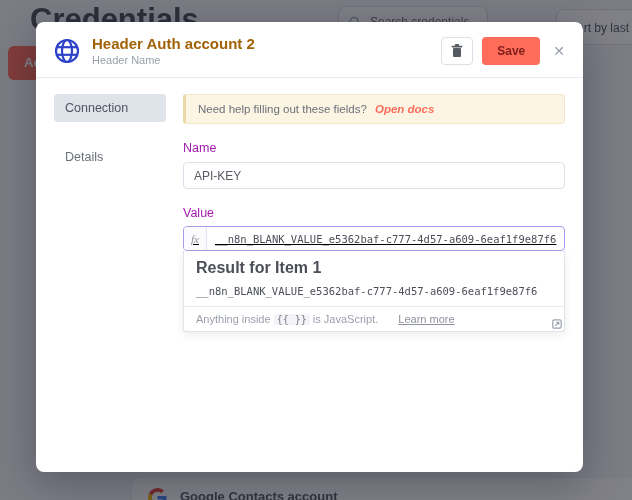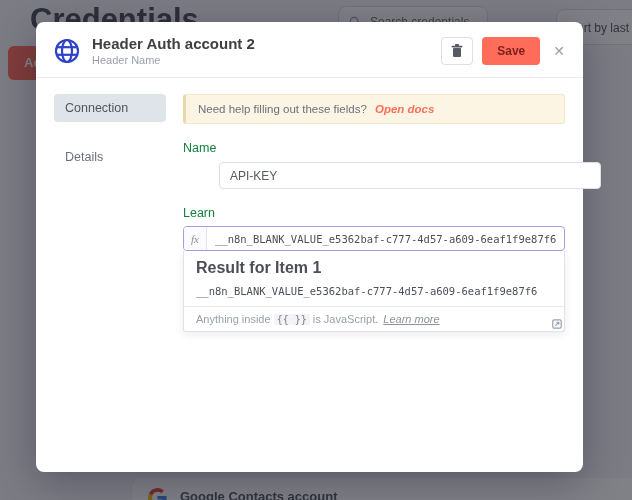--- a/index.html
+++ b/index.html
@@ -37,21 +37,21 @@
   .modal{
     position:absolute;left:36px;top:22px;width:547px;height:450px;background:#fff;
     border-radius:8px;box-shadow:0 10px 40px rgba(10,10,30,.30);box-sizing:border-box;
   }
   .modal-header{
     display:flex;align-items:center;gap:12px;padding:13px 18px 11px 18px;
     border-bottom:1px solid #e8eaf0;
   }
   .globe{width:26px;height:26px;flex:0 0 auto;}
   .title-wrap{flex:1;min-width:0;}
-  .modal-title{font-size:15px;font-weight:600;color:#404040;line-height:17px;}
+  .modal-title{font-size:15px;font-weight:600;color:#a16207;line-height:17px;}
   .modal-subtitle{font-size:11px;color:#9aa0aa;margin-top:2px;}
   .hdr-actions{display:flex;align-items:center;gap:9px;}
   .trash-btn{
     width:32px;height:28px;border:1px solid #dbdfe7;border-radius:4px;background:#fff;
     display:flex;align-items:center;justify-content:center;cursor:pointer;padding:0;
   }
   .save-btn{
     height:28px;padding:0 15px;border:none;border-radius:4px;background:var(--primary,#ff6d5a);
     color:#7f1d1d;font-size:12px;font-weight:600;font-family:"Liberation Sans",sans-serif;cursor:pointer;
   }
@@ -62,30 +62,30 @@
   .tab{
     font-size:12.5px;color:#6b707a;padding:7px 11px;border-radius:4px;margin-bottom:21px;cursor:pointer;
   }
   .tab.active{background:var(--tab_active_bg,#dfe3ea);color:#50555e;}
   .content{flex:1;min-width:0;}
   .banner{
     background:var(--banner_bg,#fdf5e4);border:1px solid #f4e6c8;border-left:3px solid #ecd7a9;
     border-radius:3px;padding:8px 12px;font-size:11.5px;color:#6b707a;
   }
   .banner a{color:var(--primary,#ff6d5a);font-weight:600;text-decoration:none;margin-left:5px;font-style:italic;}
-  .field-label{font-size:12.5px;color:#15803d;margin-top:17px;}
+  .field-label{font-size:12.5px;color:#a21caf;margin-top:17px;}
   .text-input{
     margin-top:7px;height:27px;border:1px solid #dbdfe7;border-radius:4px;width:100%;
     box-sizing:border-box;padding:0 10px;font-size:12px;color:#555a63;outline:none;
-    font-family:"Liberation Sans",sans-serif;background:#fff;margin-left:36px;
+    font-family:"Liberation Sans",sans-serif;background:#fff;
   }
   .expr-wrap{position:relative;margin-top:6px;}
   .expr-input{
     border:1px solid var(--expression_border,#a79ae8);border-radius:4px;height:23px;
-    display:flex;align-items:stretch;background:#fff;overflow:hidden;
+    display:flex;align-items:stretch;background:#fff;overflow:hidden;text-decoration:underline;
   }
   .fx-box{
     width:22px;flex:0 0 auto;background:#fbfbfe;border-right:1px solid #e6e2f6;
     display:flex;align-items:center;justify-content:center;
     font-family:"Liberation Serif",serif;font-style:italic;font-size:11px;color:#8a8f98;
   }
   .expr-text{
     flex:1;display:flex;align-items:center;padding:0 8px;
     font-family:"DejaVu Sans Mono",monospace;font-size:10.5px;color:#4c4f58;
     white-space:nowrap;overflow:hidden;
@@ -100,21 +100,21 @@
     font-family:"DejaVu Sans Mono",monospace;font-size:10.5px;color:#4c4f58;
     padding:5px 12px 9px 12px;white-space:nowrap;overflow:hidden;
   }
   .result-footer{
     border-top:1px solid #e8eaf0;padding:6px 12px;font-size:11px;color:#9aa0aa;
   }
   .hint-code{
     background:#f3f3f8;border-radius:2px;padding:0 3px;color:#7a7f8a;
     font-family:"DejaVu Sans Mono",monospace;font-size:10px;
   }
-  .learn-link{color:#8d929c;text-decoration:underline;margin-left:2px;font-style:italic;}
+  .learn-link{color:#8d929c;text-decoration:underline;margin-left:17px;}
 </style>
 </head>
 <body>
 
 <div class="page">
 
   <div class="bg-title">Credentials</div>
 
   <div class="bg-search">
     <span style="line-height:0;">
@@ -184,21 +184,21 @@
       <div class="content">
 
         <div class="banner">
           <span>Need help filling out these fields?</span>
           <a href="#">Open docs</a>
         </div>
 
         <div class="field-label">Name</div>
         <input class="text-input" type="text" value="API-KEY" style="">
 
-        <div class="field-label">Learn</div>
+        <div class="field-label">Value</div>
 
         <div class="expr-wrap">
           <div class="expr-input">
             <div class="fx-box">fx</div>
             <div class="expr-text">__n8n_BLANK_VALUE_e5362baf-c777-4d57-a609-6eaf1f9e87f6</div>
           </div>
           <span class="expand-icon">
             <svg width="10" height="10" viewBox="0 0 10 10">
                 <rect x="0.8" y="0.8" width="8.4" height="8.4" rx="1.5" fill="none" stroke="#9aa0aa" stroke-width="1.2"></rect>
                 <path d="M3.2 6.8 L6.8 3.2 M4.2 3.2 H6.8 V5.8" fill="none" stroke="#9aa0aa" stroke-width="1.1"></path>

